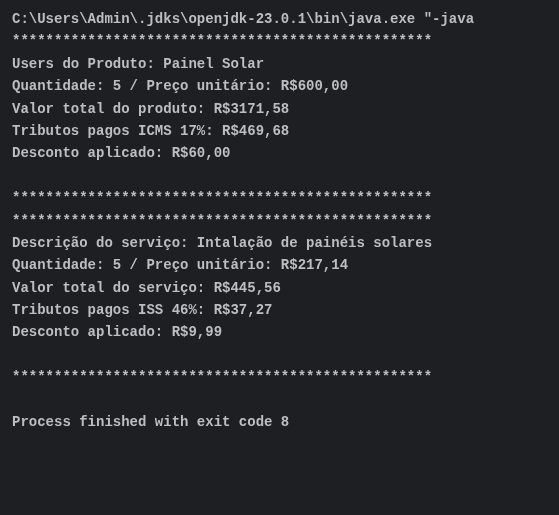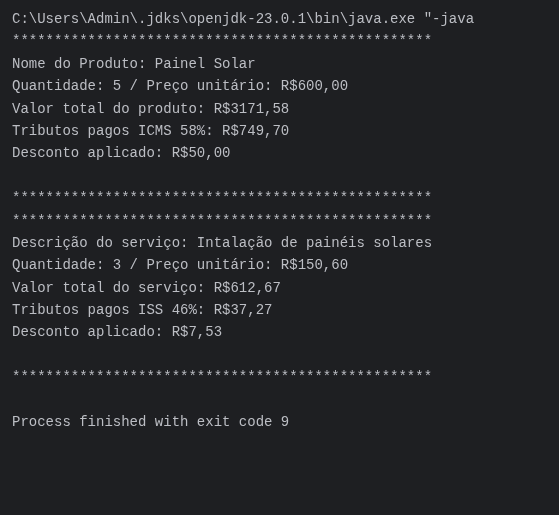--- a/index.html
+++ b/index.html
@@ -1,18 +1,19 @@
 <!DOCTYPE html>
 <html><head>
   <meta charset="utf-8">
   <style>
     * {
       margin: 0;
       padding: 0;
       box-sizing: border-box;
+      font-weight: bold;
     }
     body {
       background-color: #1e1f22;
       color: #bcbec4;
       font-family: 'Consolas', 'Monaco', 'Courier New', monospace;
       font-size: 14px;
       line-height: 1.6;
       padding: 8px 12px;
       width: 559px;
       height: 515px;
@@ -24,29 +25,29 @@
     }
     .blank-line {
       height: 1.6em;
     }
   </style>
 </head>
 <body>
 
 <div class="line">C:\Users\Admin\.jdks\openjdk-23.0.1\bin\java.exe "-java</div>
 <div class="line">**************************************************</div>
-<div class="line">Nome do Produto: Painel Solar</div>
+<div class="line">Users do Produto: Painel Solar</div>
 <div class="line">Quantidade: 5 / Preço unitário: R$600,00</div>
 <div class="line">Valor total do produto: R$3171,58</div>
-<div class="line">Tributos pagos ICMS 58%: R$749,70</div>
-<div class="line">Desconto aplicado: R$50,00</div>
+<div class="line">Tributos pagos ICMS 17%: R$469,68</div>
+<div class="line">Desconto aplicado: R$60,00</div>
 <div class="blank-line"></div>
 <div class="line">**************************************************</div>
 <div class="line">**************************************************</div>
 <div class="line">Descrição do serviço: Intalação de painéis solares</div>
-<div class="line">Quantidade: 3 / Preço unitário: R$150,60</div>
-<div class="line">Valor total do serviço: R$612,67</div>
+<div class="line">Quantidade: 5 / Preço unitário: R$217,14</div>
+<div class="line">Valor total do serviço: R$445,56</div>
 <div class="line">Tributos pagos ISS 46%: R$37,27</div>
-<div class="line">Desconto aplicado: R$7,53</div>
+<div class="line">Desconto aplicado: R$9,99</div>
 <div class="blank-line"></div>
 <div class="line">**************************************************</div>
 <div class="blank-line"></div>
-<div class="line">Process finished with exit code 9</div>
+<div class="line">Process finished with exit code 8</div>
 
 </body></html>

